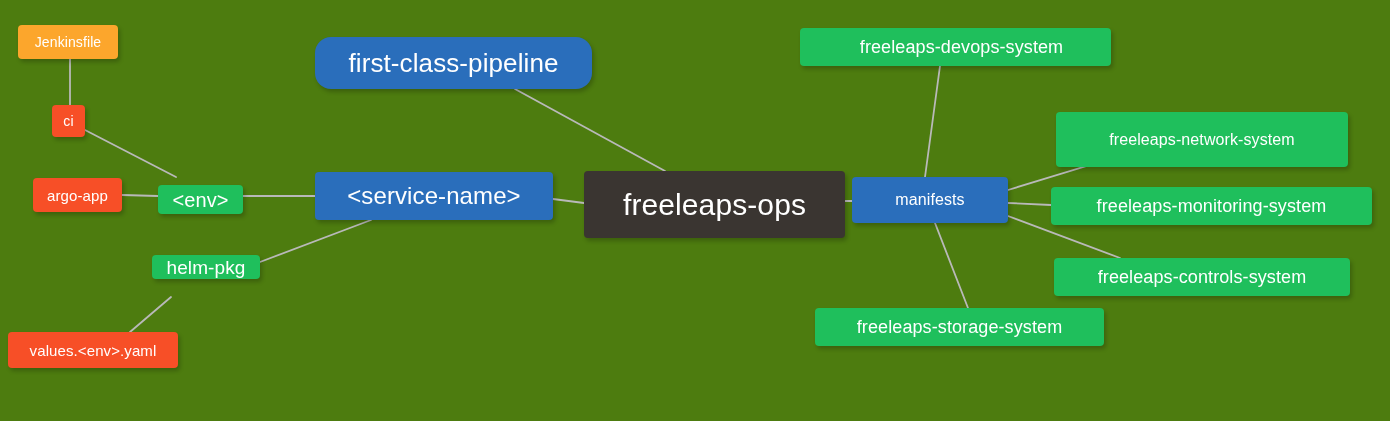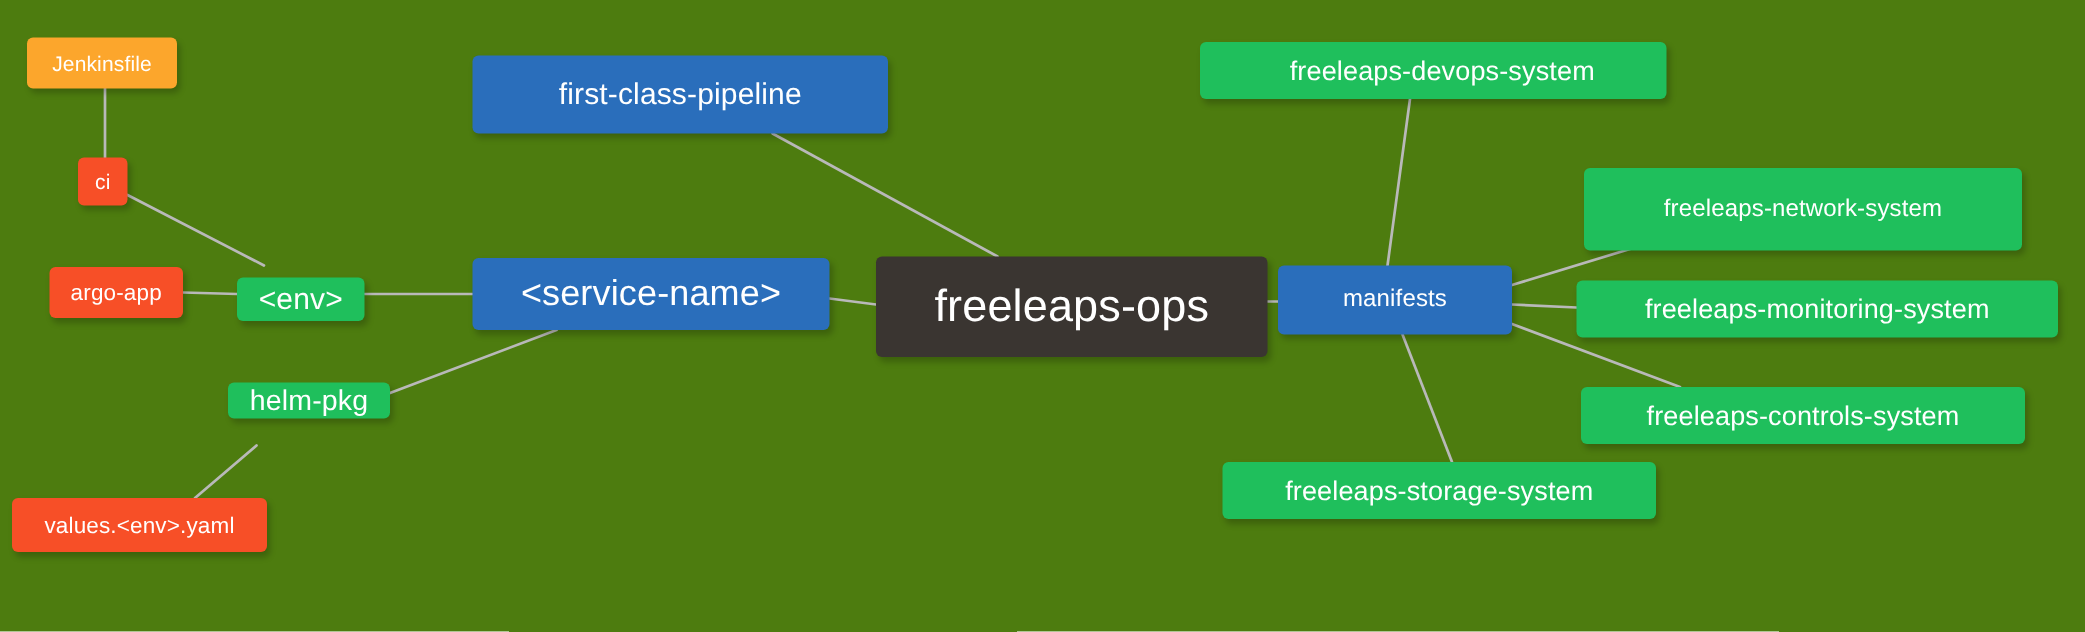--- a/index.html
+++ b/index.html
@@ -79,21 +79,21 @@
       </div>
       <div class="node green" style="left: 158px; top: 185px; width: 85px; height: 29px; font-size: 20px;">
         <span>&lt;env&gt;</span>
       </div>
       <div class="node green" style="left: 152px; top: 255px; width: 108px; height: 24px; font-size: 19px;">
         <span>helm-pkg</span>
       </div>
       <div class="node red" style="left: 8px; top: 332px; width: 170px; height: 36px; font-size: 15px;">
         <span>values.&lt;env&gt;.yaml</span>
       </div>
-      <div class="node blue" style="left: 315px; top: 37px; width: 277px; height: 52px; font-size: 20px;">
+      <div class="node blue" style="left: 315px; top: 37px; width: 277px; height: 52px; font-size: 26px; border-radius: 16px;">
         <span>first-class-pipeline</span>
       </div>
       <div class="node blue" style="left: 315px; top: 172px; width: 238px; height: 48px; font-size: 24px;">
         <span>&lt;service-name&gt;</span>
       </div>
       <div class="node dark" style="left: 584px; top: 171px; width: 261px; height: 67px; font-size: 30px;">
         <span>freeleaps-ops</span>
       </div>
       <div class="node blue" style="left: 852px; top: 177px; width: 156px; height: 46px; font-size: 16px;">
         <span>manifests</span>

